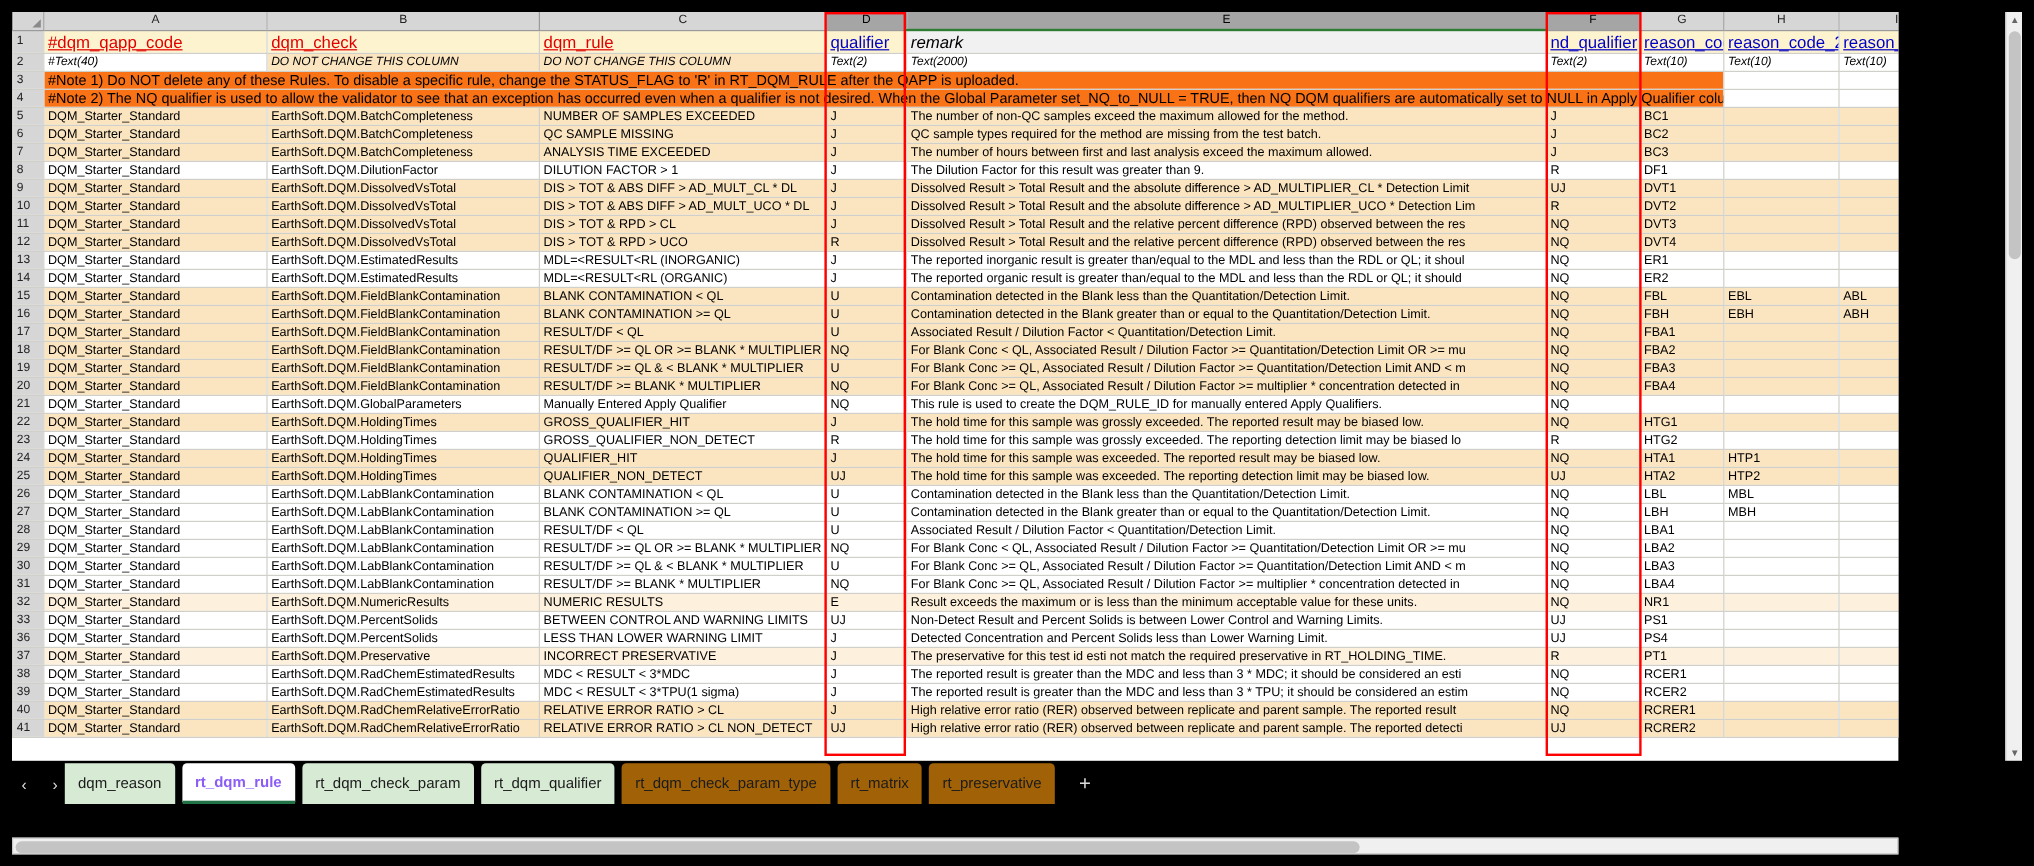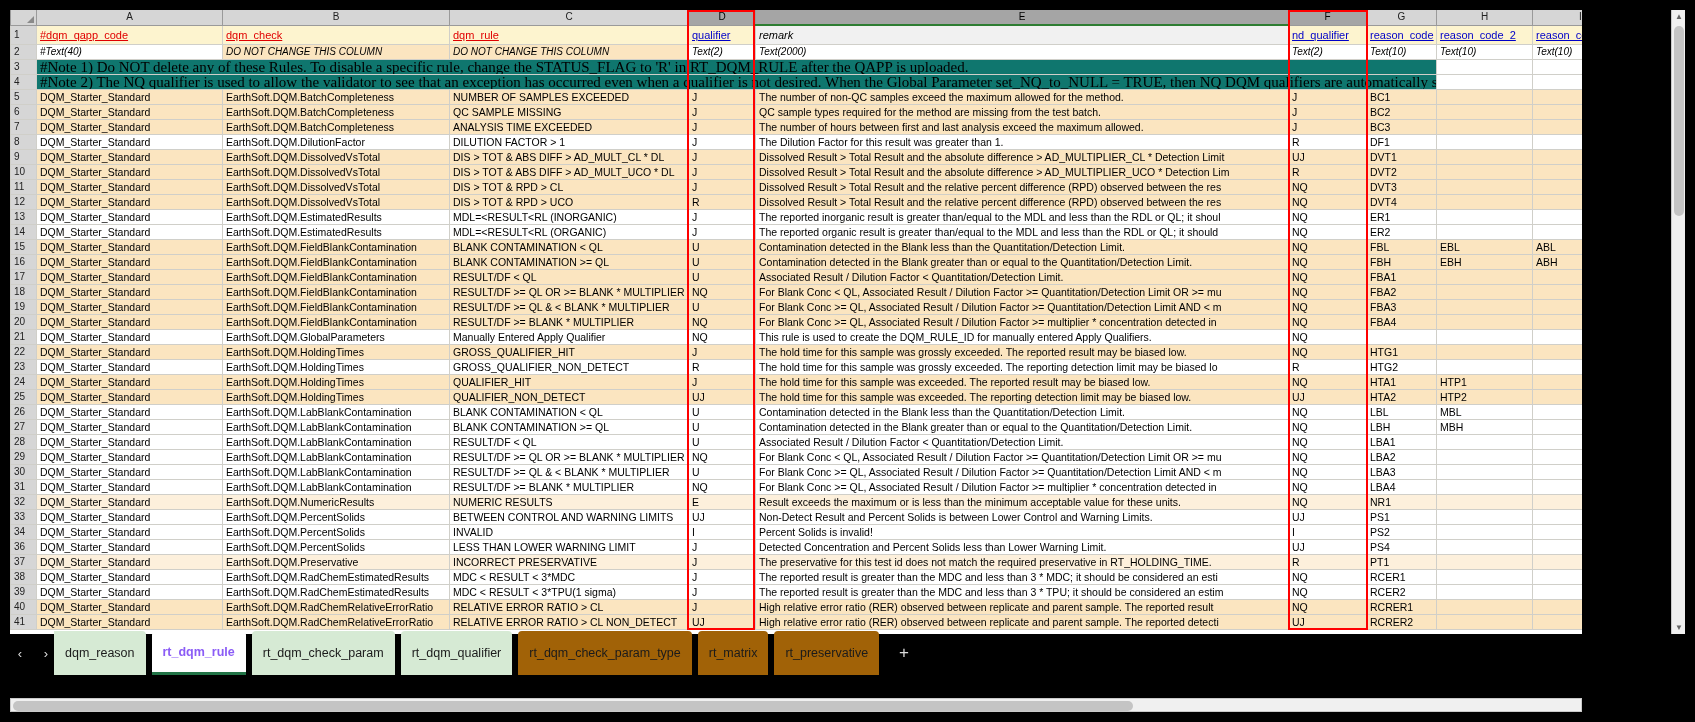--- a/index.html
+++ b/index.html
@@ -91,44 +91,43 @@
   col.c-i   { width: 96px; }
 
   
   .hdr1 {
     background: #fdf4cf;
     color: #e00000;
     font-weight: bold;
     text-align: center;
     text-decoration: underline;
     height: 19px !important;
-    font-size: 11px;
+    font-size: 14px;
   }
   .hdr1.blue { color: #0000c8; }
   .hdr1.plain-remark {
     background: #f1f1f1;
     color: #000;
     text-decoration: none;
     border-top: 2px solid #2e7d32;
     font-style: italic;
   }
   .hdr2 {
     background: #fbe5c0;
     color: #000;
     font-weight: bold;
     font-style: italic;
     text-align: center;
     font-size: 10px;
   }
   .hdr2.white { background: #ffffff; }
   .note {
-    background: #0f766e;
+    background: #f97316;
     text-align: left;
-    font-size: 15px;
-    font-family: Liberation Serif, serif;
+    font-size: 12px;
   }
   .blank { background: #ffffff; }
   .tan { background: #fbe5c0; }
   .tanlite { background: #fdf0dc; }
   .white { background: #ffffff; }
   .ctr { text-align: center; }
 
   
   .redbox {
     position: absolute;
@@ -171,21 +170,21 @@
     gap: 6px;
   }
   .navbtn {
     width: 20px; height: 24px;
     color: #ddd;
     font-size: 13px;
     display: flex; align-items: center; justify-content: center;
     background: transparent;
   }
   .tab {
-    height: 44px;
+    height: 34px;
     padding: 0 11px;
     display: flex; align-items: center;
     font-size: 12.5px;
     border-radius: 4px 4px 0 0;
     color: #1b1b1b;
     white-space: nowrap;
   }
   .tab.green { background: #d6ead4; }
   .tab.orange { background: #a16207; }
   .tab.active {
@@ -324,21 +323,21 @@
             <td class="tan ctr">BC3</td>
             <td class="tan ctr"></td>
             <td class="tan ctr"></td>
           </tr>
           <tr>
             <td class="rowhead">8</td>
             <td class="white">DQM_Starter_Standard</td>
             <td class="white">EarthSoft.DQM.DilutionFactor</td>
             <td class="white">DILUTION FACTOR &gt; 1</td>
             <td class="white ctr">J</td>
-            <td class="white">The Dilution Factor for this result was greater than 1.</td>
+            <td class="white">The Dilution Factor for this result was greater than 9.</td>
             <td class="white ctr">R</td>
             <td class="white ctr">DF1</td>
             <td class="white ctr"></td>
             <td class="white ctr"></td>
           </tr>
           <tr>
             <td class="rowhead">9</td>
             <td class="tan">DQM_Starter_Standard</td>
             <td class="tan">EarthSoft.DQM.DissolvedVsTotal</td>
             <td class="tan">DIS &gt; TOT &amp; ABS DIFF &gt; AD_MULT_CL * DL</td>
@@ -631,50 +630,38 @@
             <td class="white">EarthSoft.DQM.PercentSolids</td>
             <td class="white">BETWEEN CONTROL AND WARNING LIMITS</td>
             <td class="white ctr">UJ</td>
             <td class="white">Non-Detect Result and Percent Solids is between Lower Control and Warning Limits.</td>
             <td class="white ctr">UJ</td>
             <td class="white ctr">PS1</td>
             <td class="white ctr"></td>
             <td class="white ctr"></td>
           </tr>
           <tr>
-            <td class="rowhead">34</td>
-            <td class="white">DQM_Starter_Standard</td>
-            <td class="white">EarthSoft.DQM.PercentSolids</td>
-            <td class="white">INVALID</td>
-            <td class="white ctr">I</td>
-            <td class="white">Percent Solids is invalid!</td>
-            <td class="white ctr">I</td>
-            <td class="white ctr">PS2</td>
-            <td class="white ctr"></td>
-            <td class="white ctr"></td>
-          </tr>
-          <tr>
             <td class="rowhead">36</td>
             <td class="white">DQM_Starter_Standard</td>
             <td class="white">EarthSoft.DQM.PercentSolids</td>
             <td class="white">LESS THAN LOWER WARNING LIMIT</td>
             <td class="white ctr">J</td>
             <td class="white">Detected Concentration and Percent Solids less than Lower Warning Limit.</td>
             <td class="white ctr">UJ</td>
             <td class="white ctr">PS4</td>
             <td class="white ctr"></td>
             <td class="white ctr"></td>
           </tr>
           <tr>
             <td class="rowhead">37</td>
             <td class="tanlite">DQM_Starter_Standard</td>
             <td class="tanlite">EarthSoft.DQM.Preservative</td>
             <td class="tanlite">INCORRECT PRESERVATIVE</td>
             <td class="tanlite ctr">J</td>
-            <td class="tanlite">The preservative for this test id does not match the required preservative in RT_HOLDING_TIME.</td>
+            <td class="tanlite">The preservative for this test id esti not match the required preservative in RT_HOLDING_TIME.</td>
             <td class="tanlite ctr">R</td>
             <td class="tanlite ctr">PT1</td>
             <td class="tanlite ctr"></td>
             <td class="tanlite ctr"></td>
           </tr>
           <tr>
             <td class="rowhead">38</td>
             <td class="white">DQM_Starter_Standard</td>
             <td class="white">EarthSoft.DQM.RadChemEstimatedResults</td>
             <td class="white">MDC &lt; RESULT &lt; 3*MDC</td>

